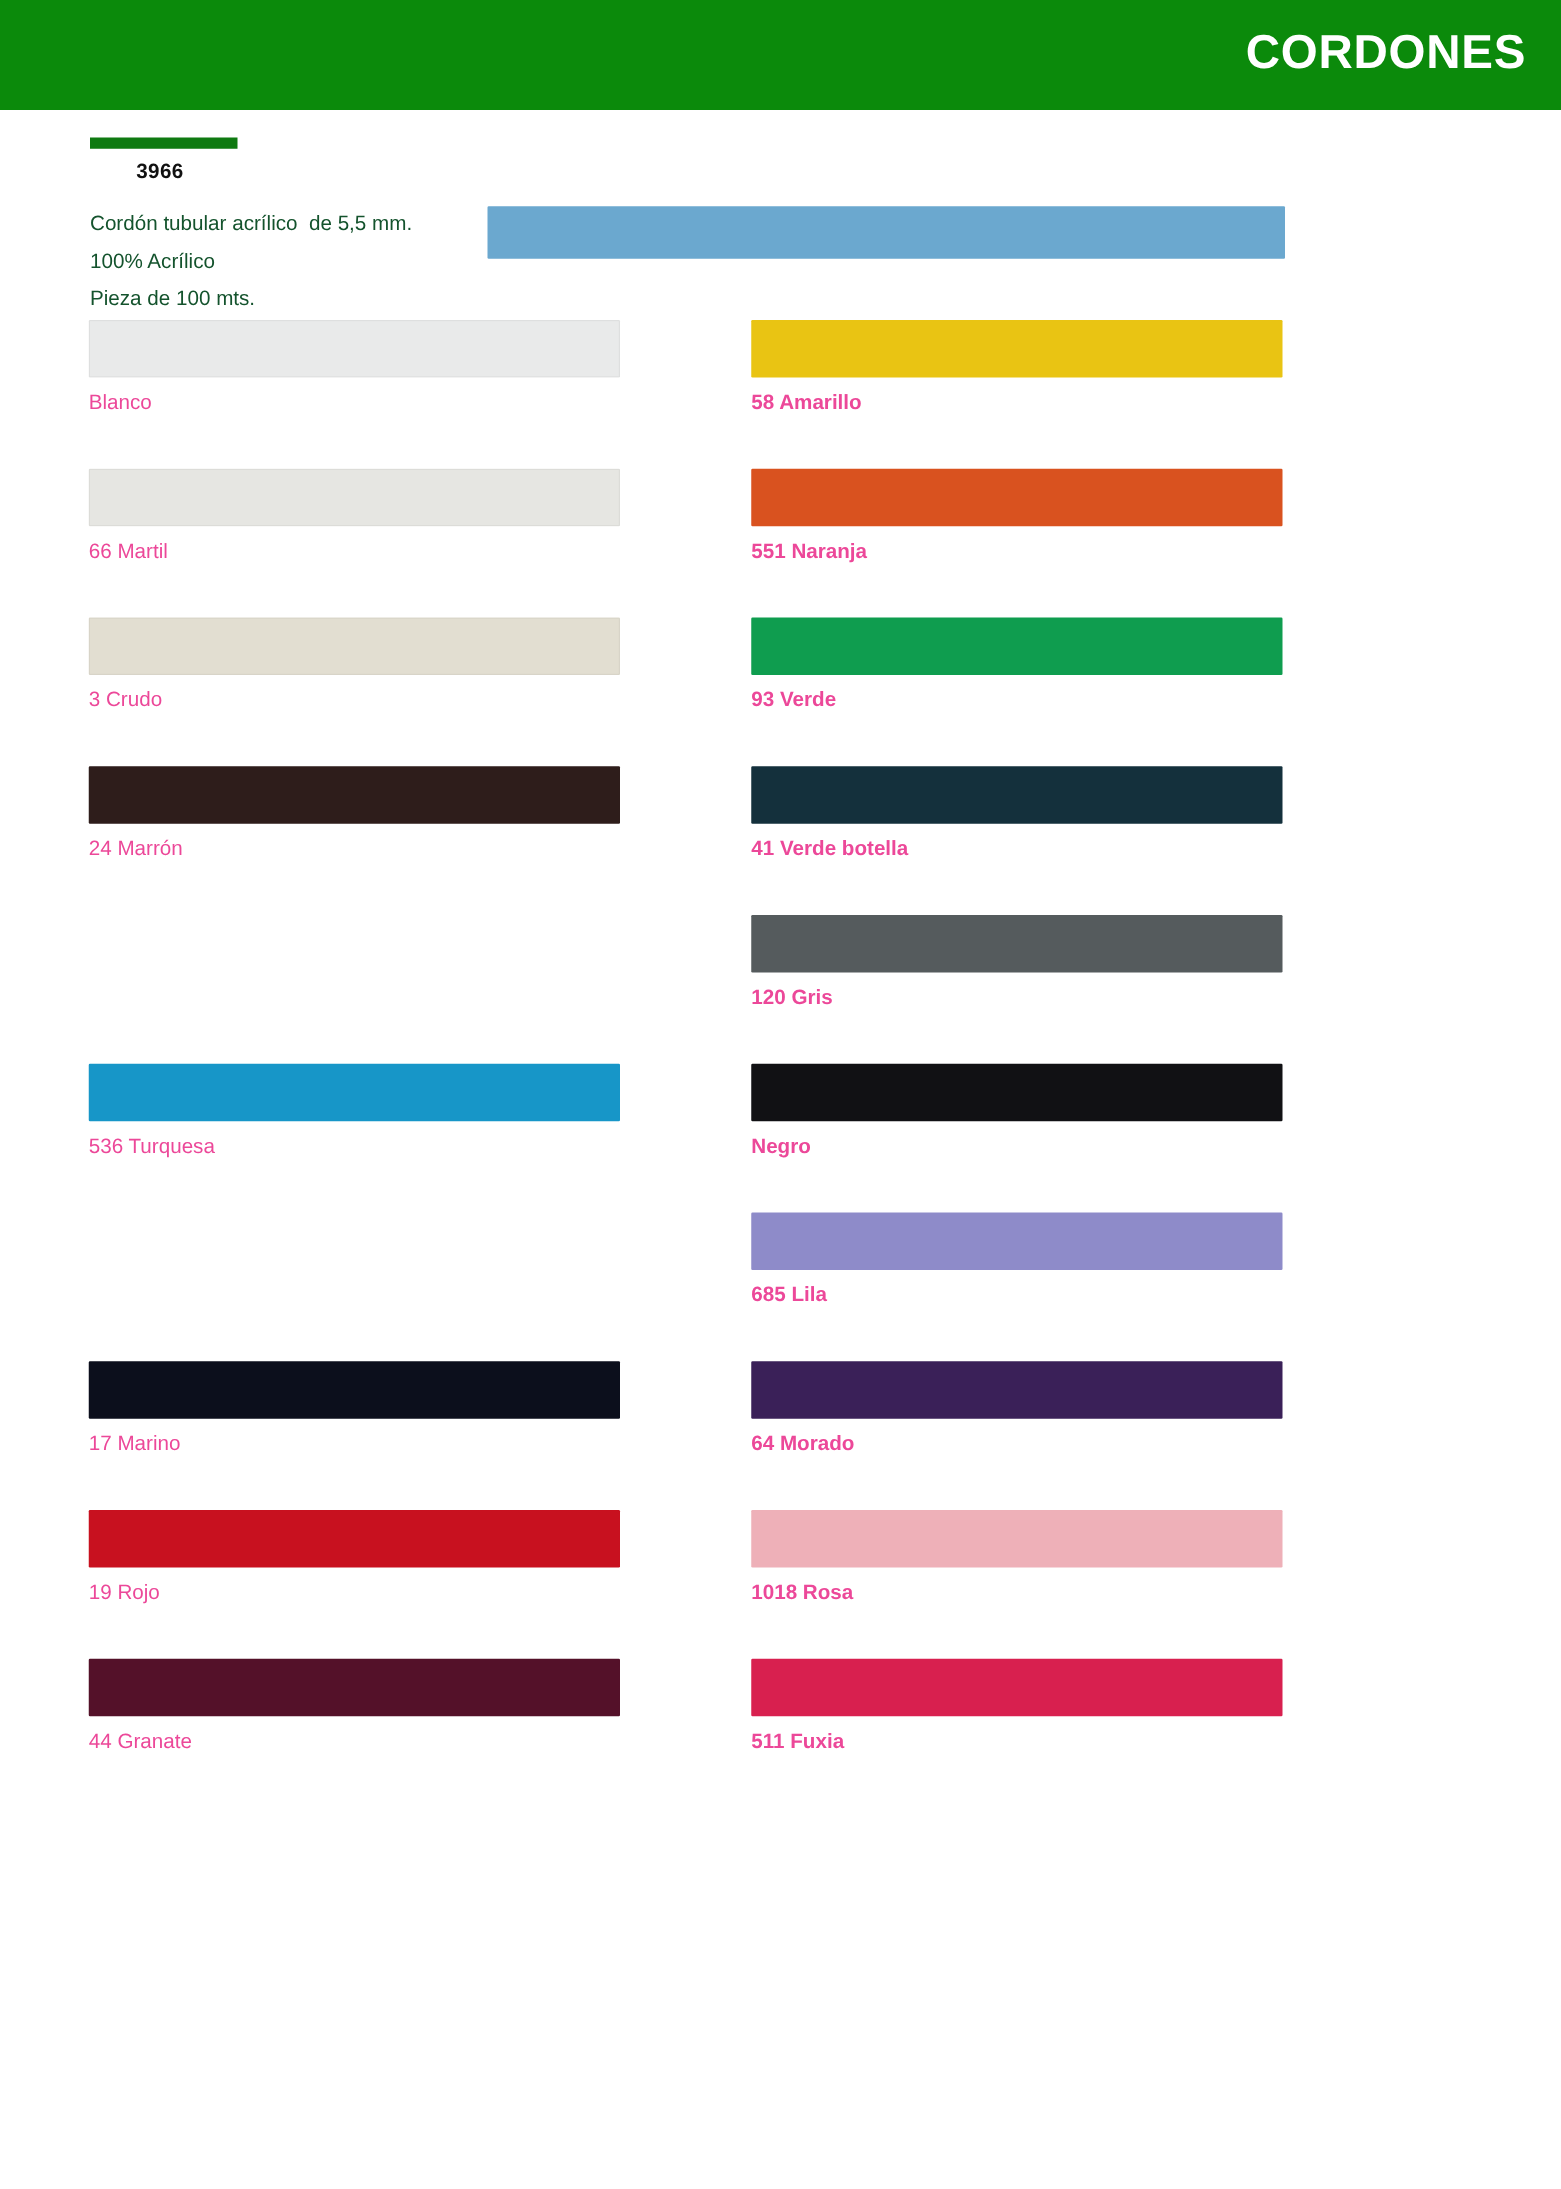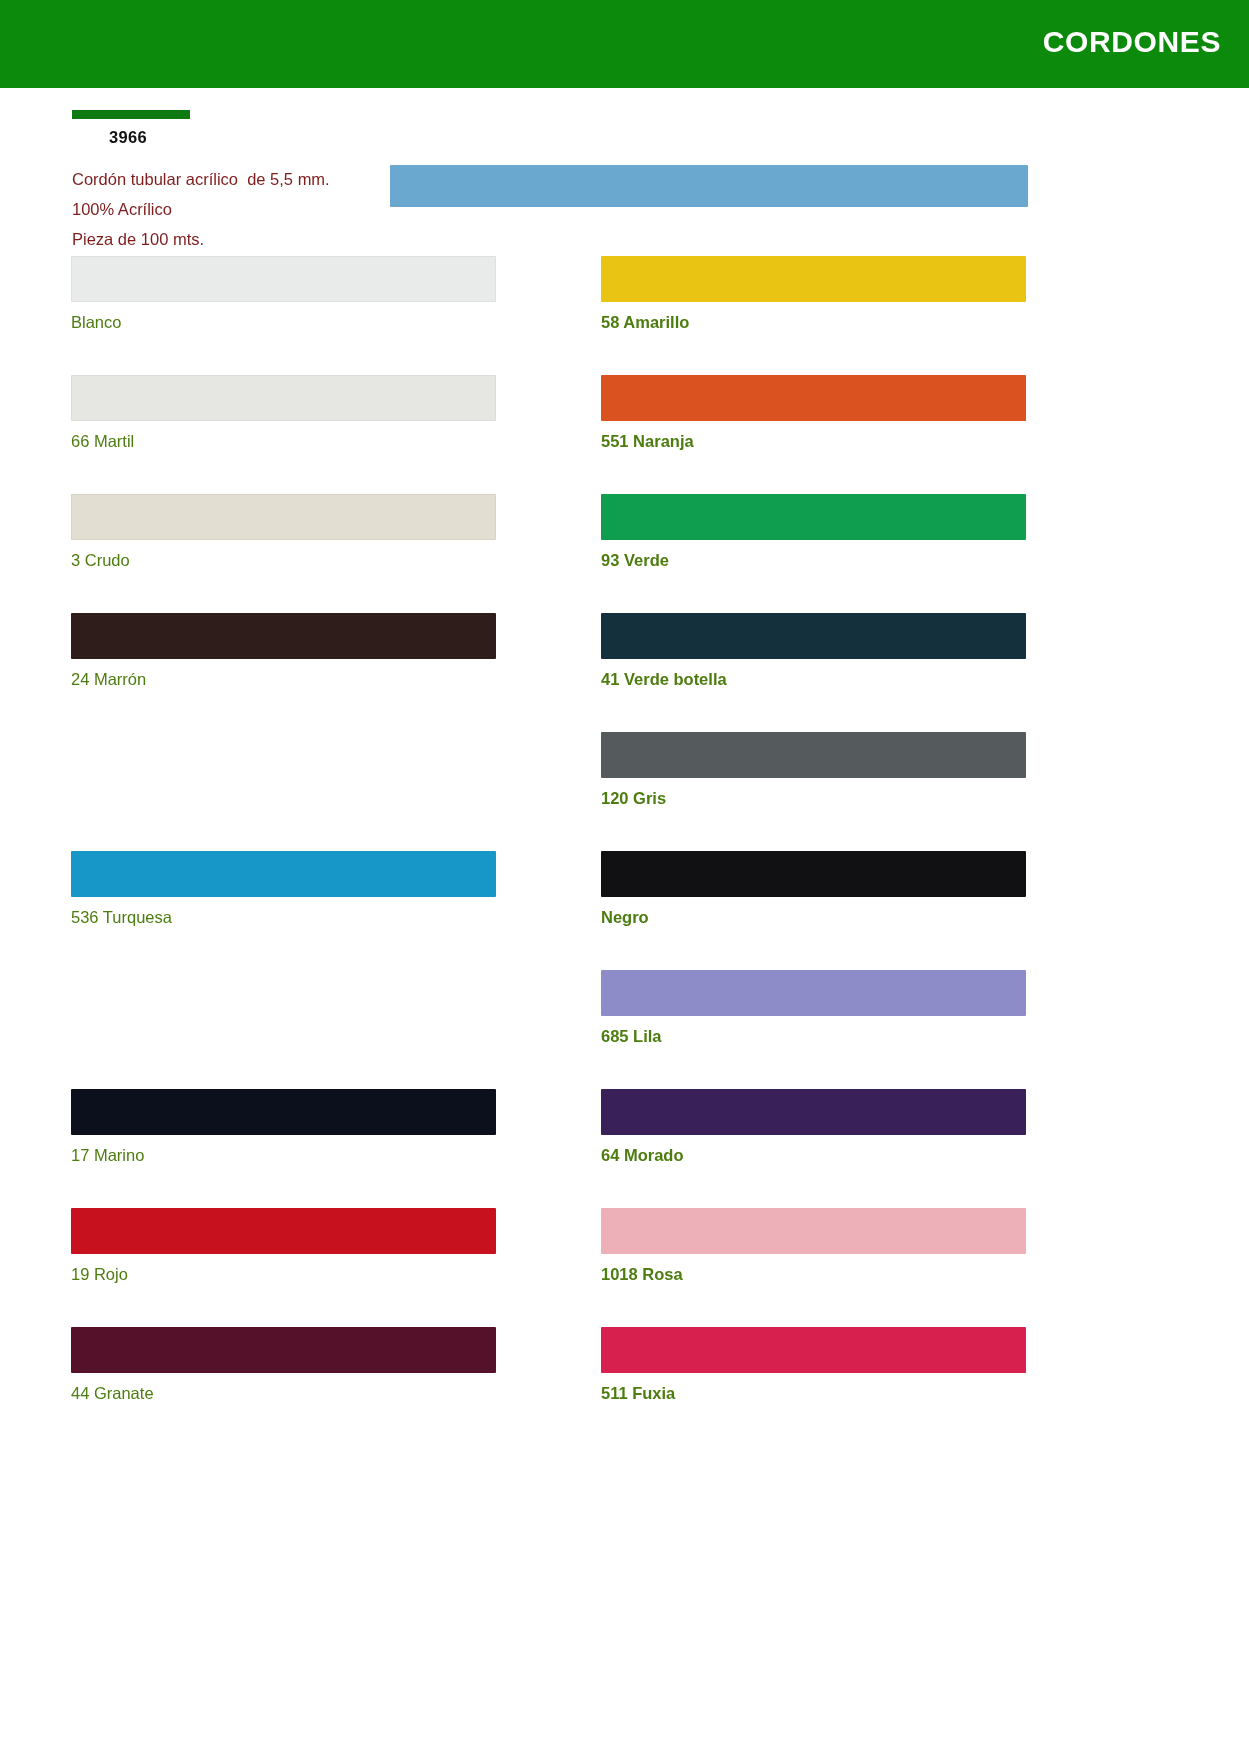--- a/index.html
+++ b/index.html
@@ -25,21 +25,21 @@
     top: 0; left: 0;
     width: 1249px;
     height: 88px;
     background: #0b8a0b;
   }
   .header-title {
     position: absolute;
     right: 28px;
     top: 22px;
     color: #ffffff;
-    font-size: 30px;
+    font-size: 38px;
     font-weight: bold;
     letter-spacing: 0.6px;
     line-height: 40px;
     white-space: nowrap;
   }
 
   
   .intro {
     position: absolute;
     left: 72px;
@@ -55,21 +55,21 @@
   .ref-code {
     font-size: 16.5px;
     font-weight: bold;
     color: #111111;
     margin-left: 37px;
     letter-spacing: 0.3px;
     margin-bottom: 17px;
   }
   .intro-lines {
     font-size: 16.5px;
-    color: #7f1d1d;
+    color: #14532d;
     line-height: 30px;
   }
   .intro-lines div { white-space: pre; }
 
   
   .hero-swatch {
     position: absolute;
     left: 390px;
     top: 165px;
     width: 638px;
@@ -99,21 +99,21 @@
   .swatch {
     width: 425px;
     height: 46px;
     border-radius: 1px;
   }
   .swatch.pale { box-shadow: inset 0 0 0 1px rgba(0,0,0,0.045); }
 
   .swatch-label {
     margin-top: 9px;
     font-size: 16.5px;
-    color: #4d7c0f;
+    color: #ec4899;
     line-height: 22px;
     white-space: nowrap;
   }
 </style>
 </head>
 <body>
 
 <div class="page">
 
   <div class="header-bar" style="background: rgb(11, 138, 11);">

